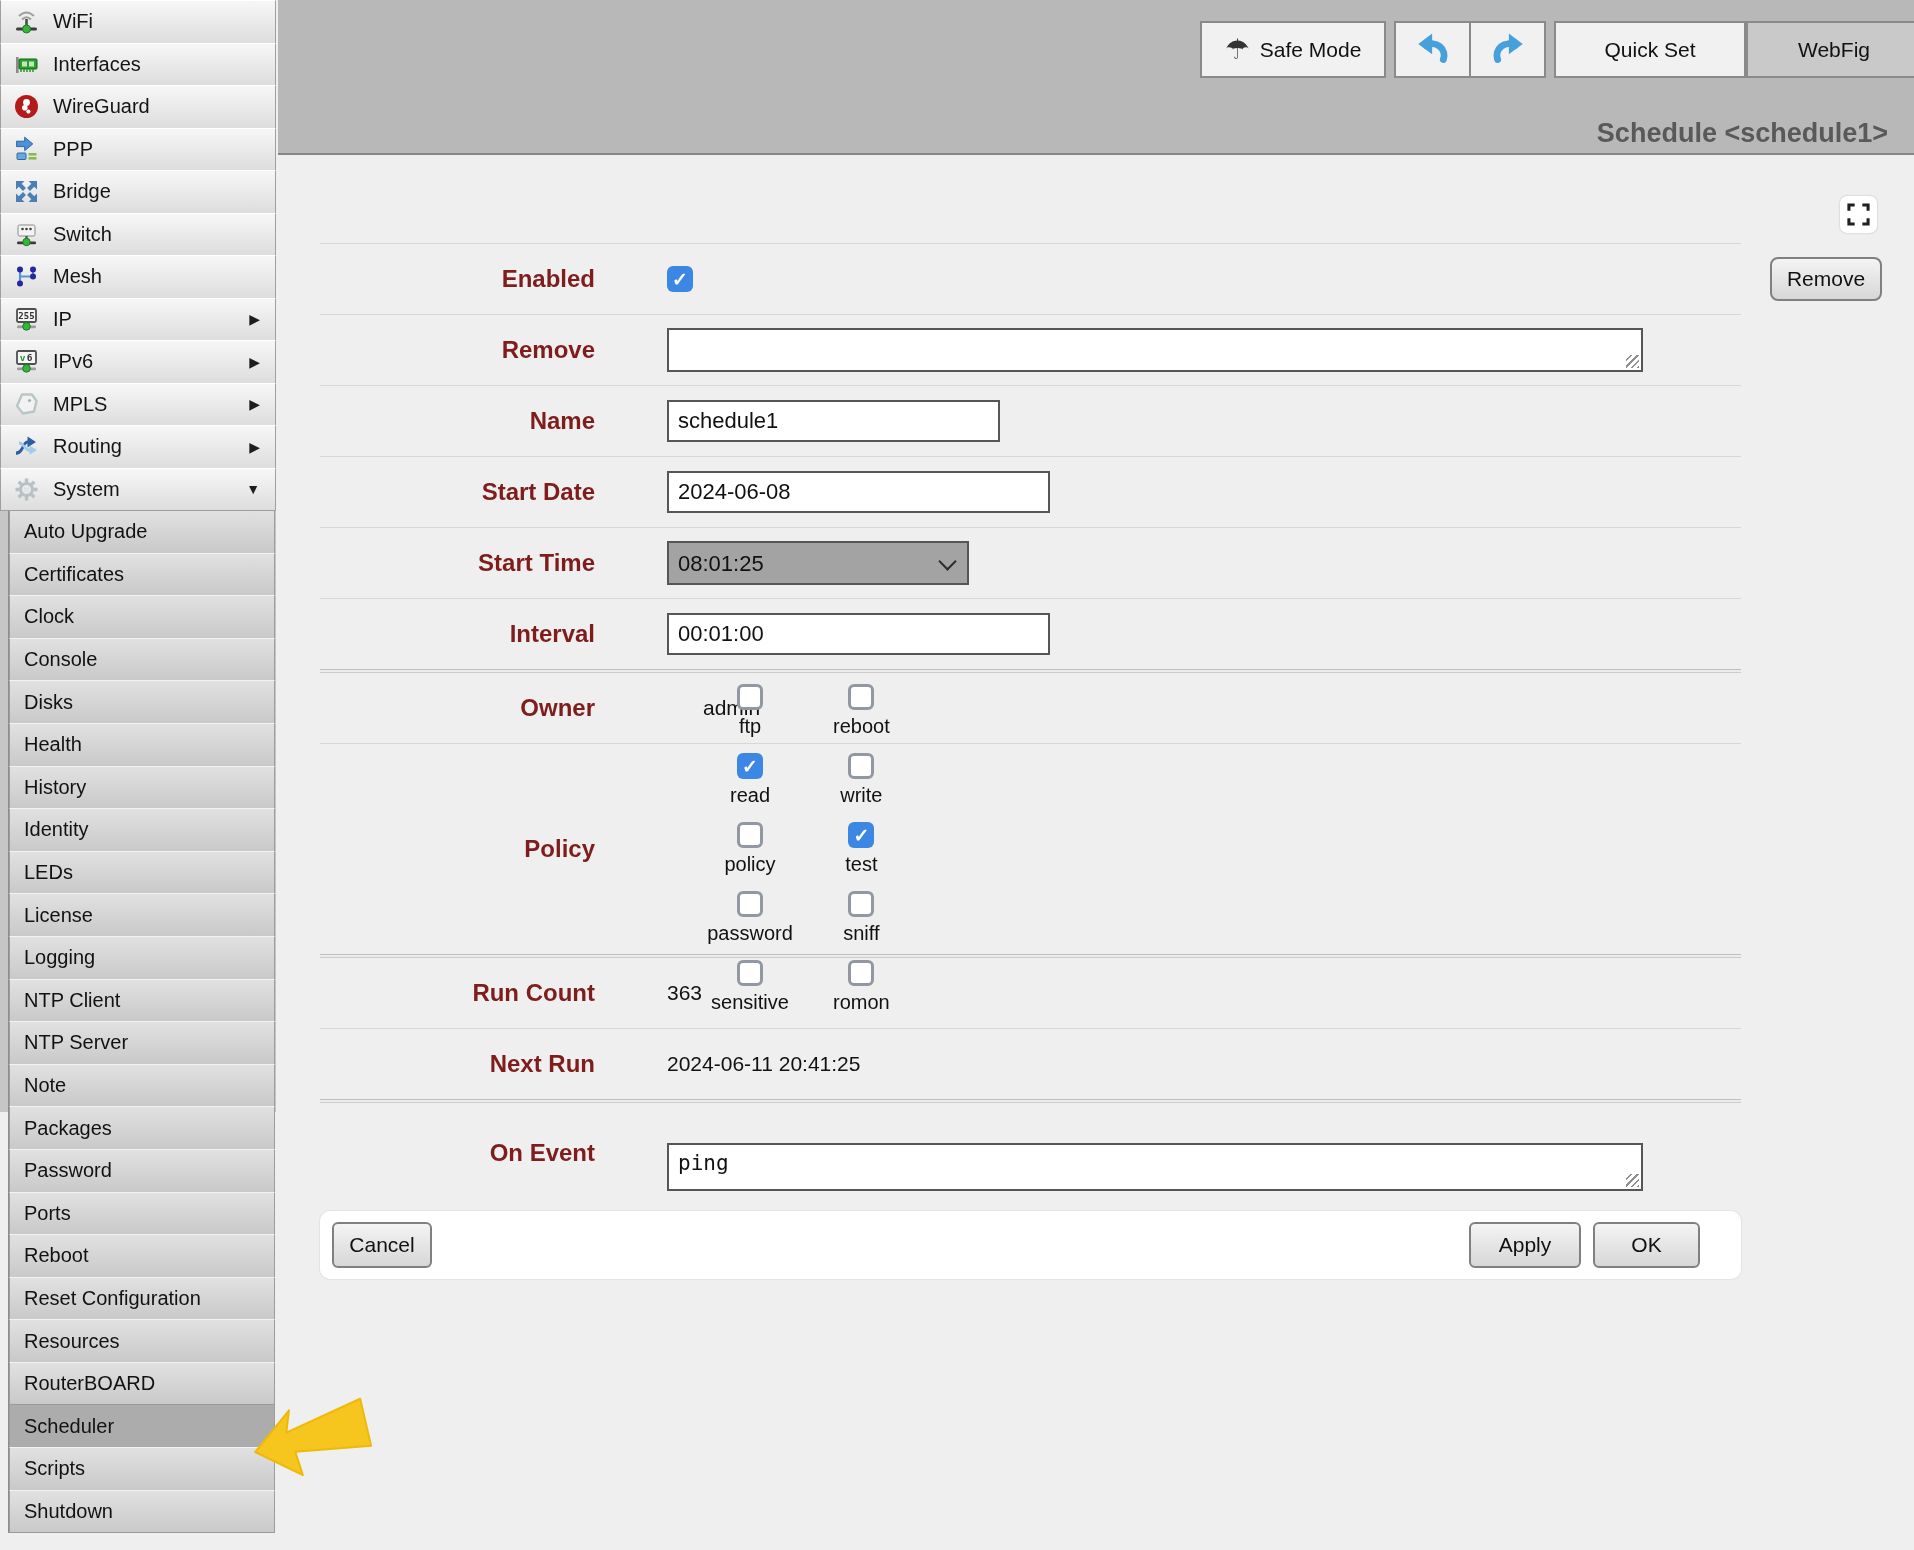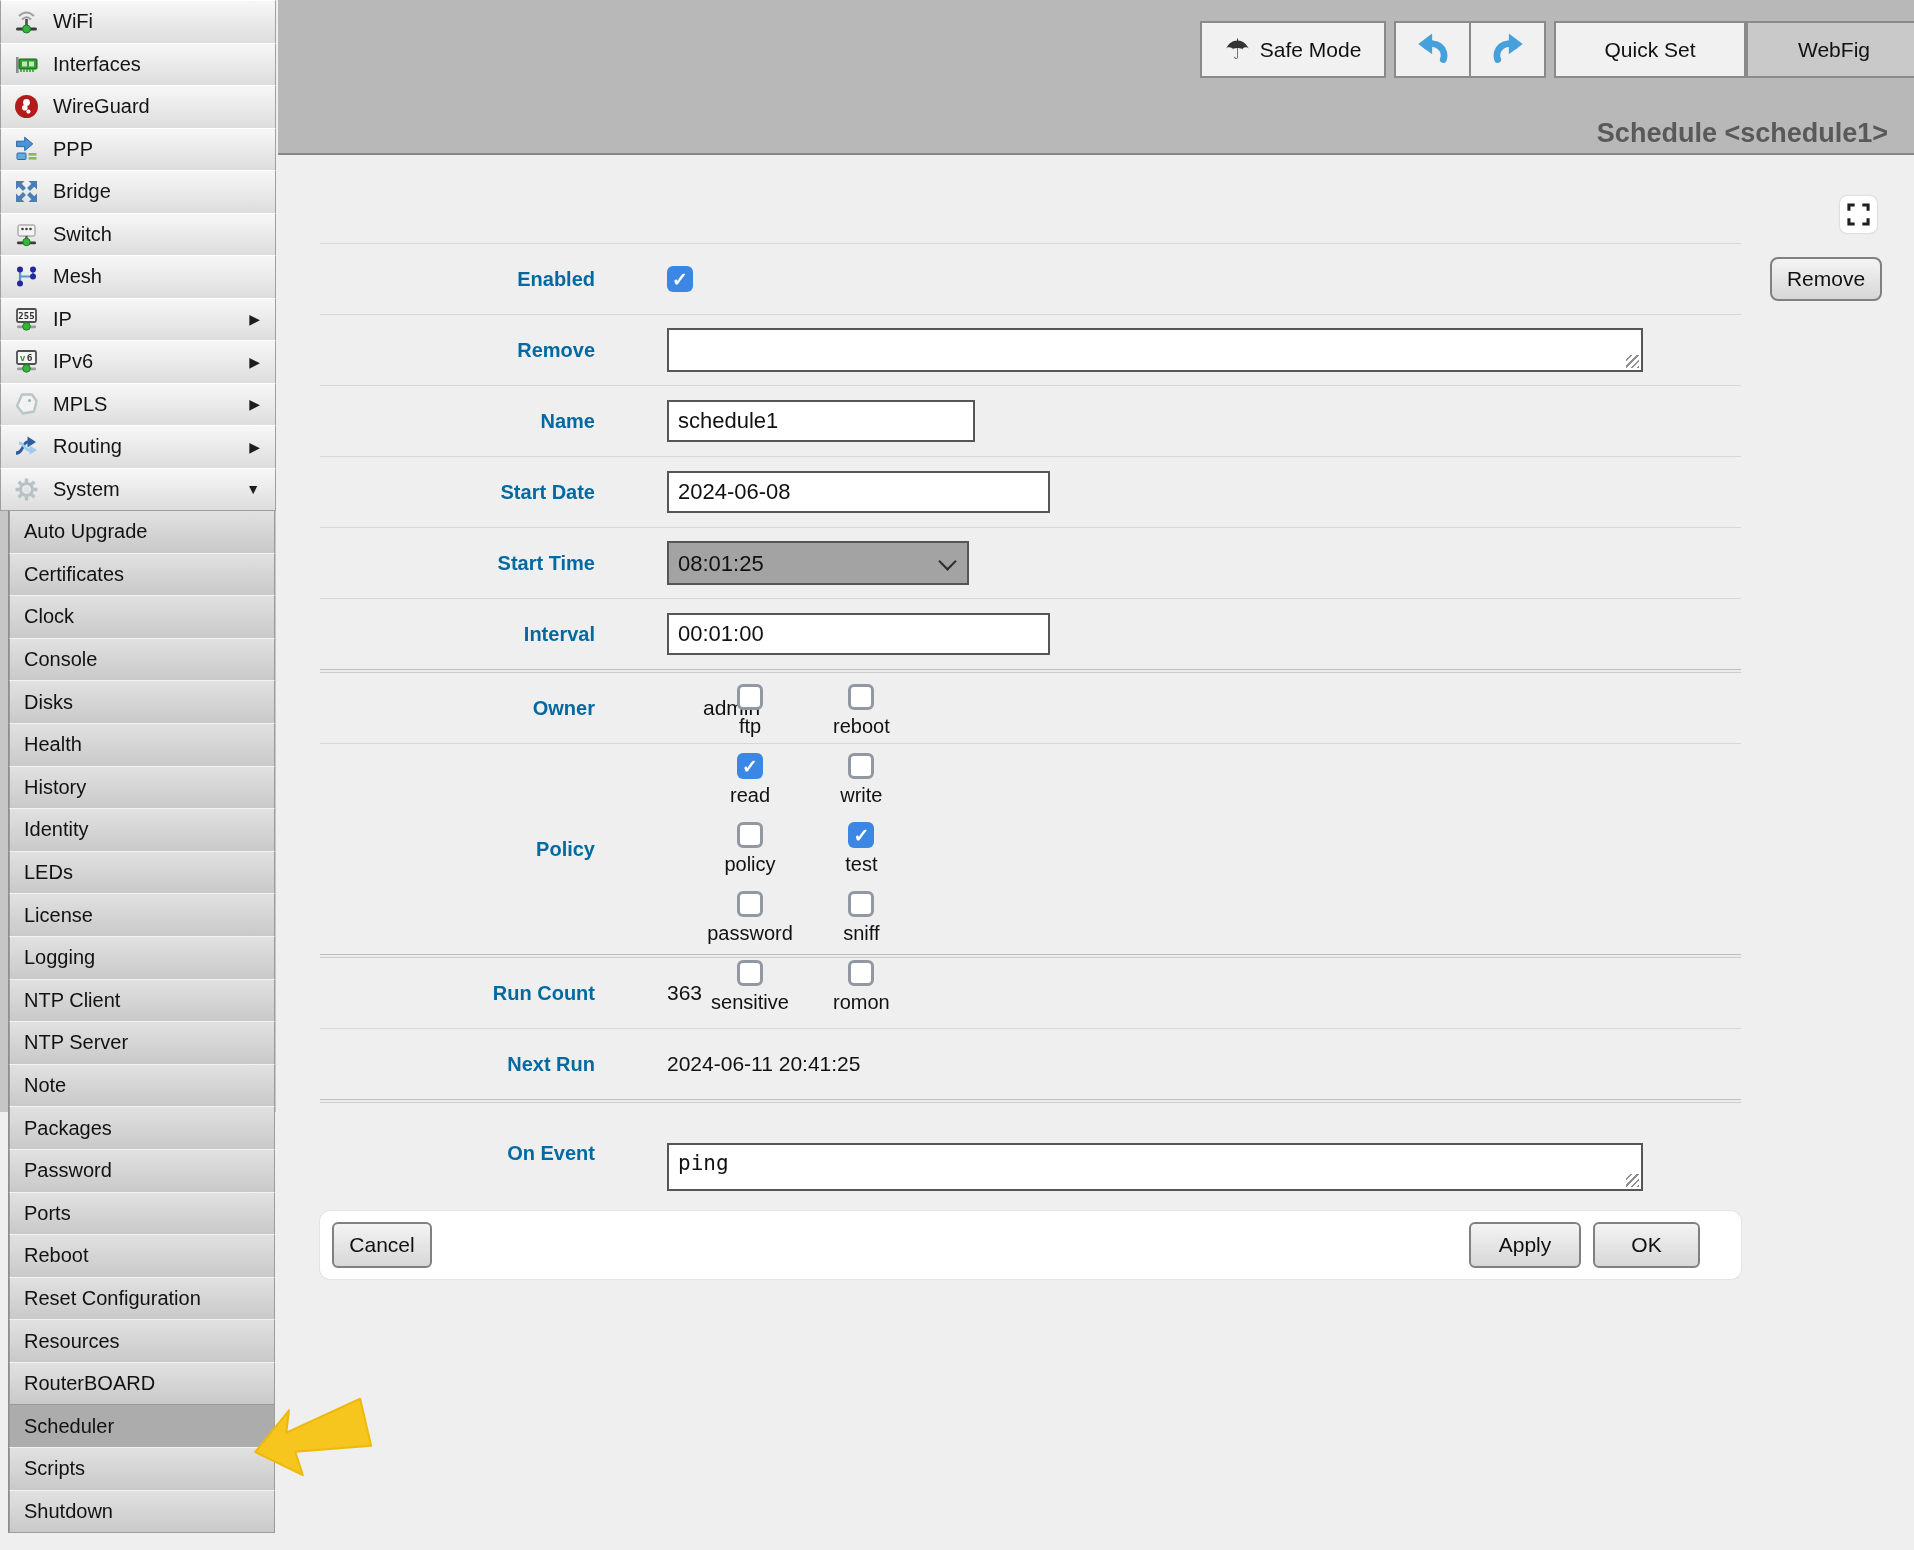--- a/index.html
+++ b/index.html
@@ -40,21 +40,21 @@
   .ur-cell{flex:1;display:flex;align-items:center;justify-content:center;}
   .ur-cell:first-child{border-right:2px solid #8a8a8a;}
   #page-title{position:absolute;right:26px;top:118px;font-size:27px;font-weight:bold;color:#595959;}
   .umbrella{font-size:28px;color:#343434;line-height:28px;}
   
   #form-wrap{position:absolute;left:320px;top:155px;width:1421px;}
   .spacer{height:88px;}
   .div1{height:1px;background:#d7d7d7;}
   .div2{height:4px;box-sizing:border-box;border-top:1px solid #bfbfbf;border-bottom:1px solid #cccccc;background:#ececec;}
   .frow{display:flex;align-items:center;}
-  .flabel{width:275px;flex:0 0 275px;text-align:right;font-weight:bold;font-size:20px;color:#0369a1;}
+  .flabel{width:275px;flex:0 0 275px;text-align:right;font-weight:bold;font-size:24px;color:#7f1d1d;}
   .fvalue{margin-left:72px;display:flex;align-items:center;position:relative;}
   .plain-val{font-size:21px;color:#111;}
   input.txt{
     box-sizing:border-box;height:42px;border:2px solid #565656;background:#fff;
     font-family:"Liberation Sans",sans-serif;font-size:22px;color:#111;padding:0 9px;outline:none;
   }
   .ta-wrap{position:relative;display:inline-block;}
   textarea.txt{
     box-sizing:border-box;border:2px solid #565656;background:#fff;resize:none;outline:none;
     font-family:"Liberation Sans",sans-serif;font-size:22px;color:#111;padding:6px 9px;display:block;
@@ -380,21 +380,21 @@
         <textarea class="txt" style="width: 976px; height: 44px;"></textarea>
         <span class="grip"></span>
       </span>
     </div>
   </div>
   <div class="div1"></div>
 
   <div class="frow" style="height:70px;">
     <div class="flabel">Name</div>
     <div class="fvalue">
-      <input class="txt" style="width: 308px;" value="schedule1">
+      <input class="txt" style="width: 333px;" value="schedule1">
     </div>
   </div>
   <div class="div1"></div>
 
   <div class="frow" style="height:70px;">
     <div class="flabel">Start Date</div>
     <div class="fvalue">
       <input class="txt" style="width: 383px;" value="2024-06-08">
     </div>
   </div>

